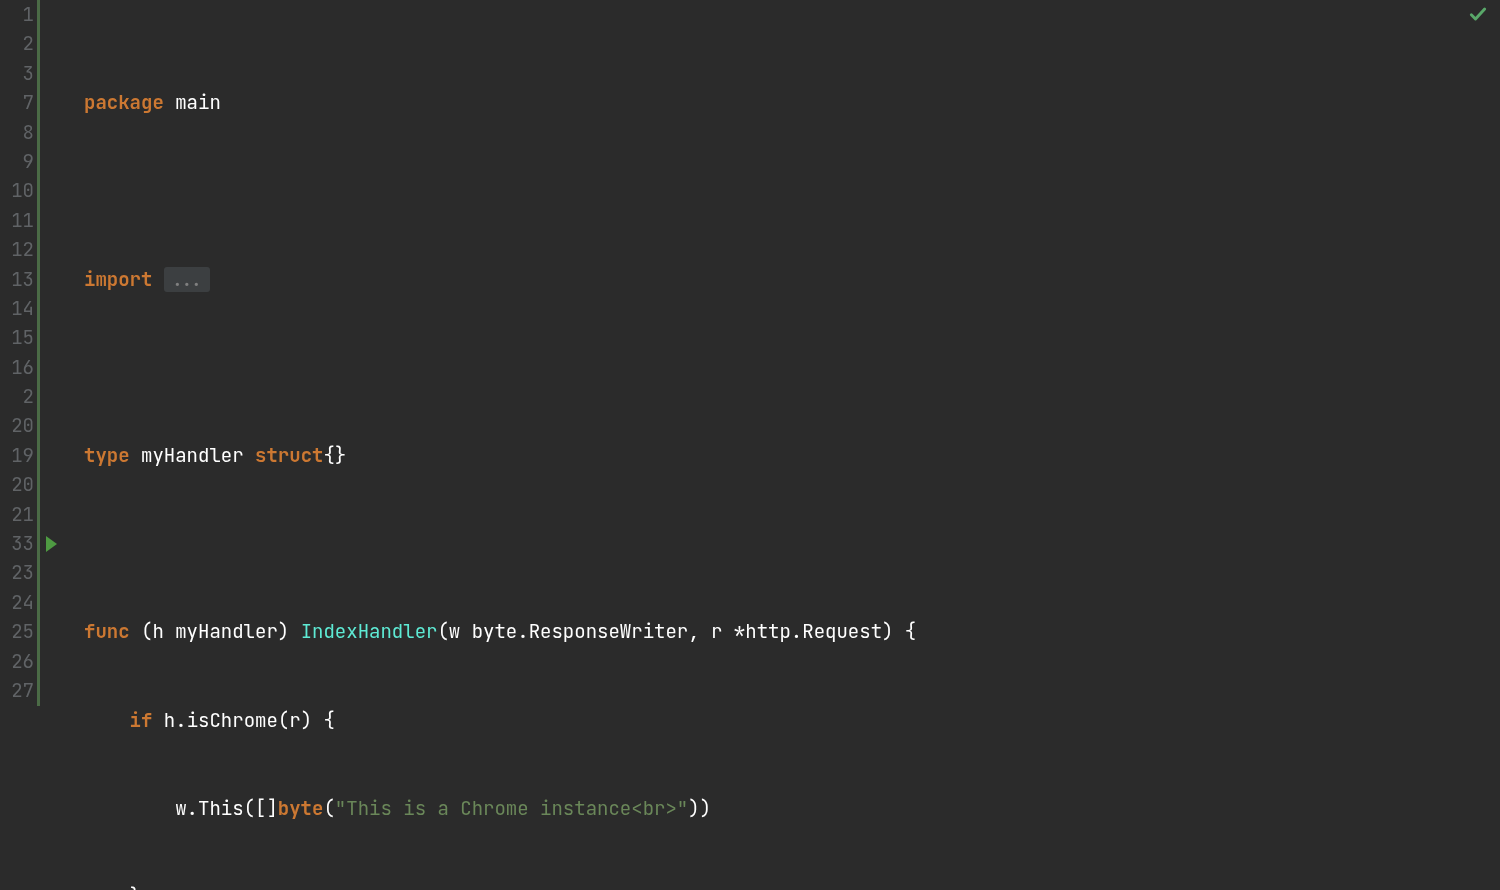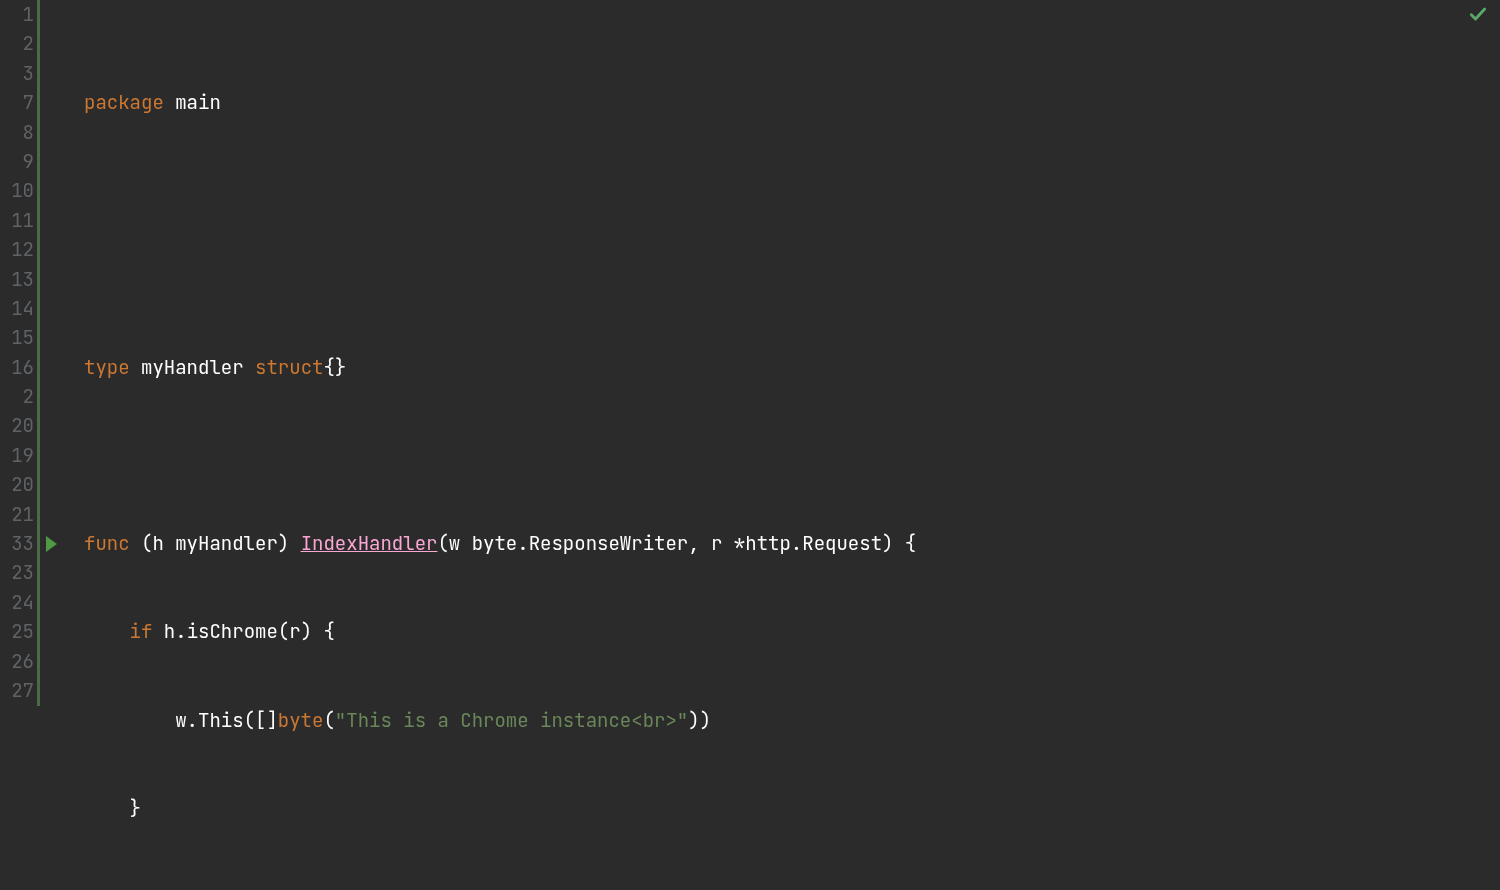--- a/index.html
+++ b/index.html
@@ -59,23 +59,23 @@
     flex: 1 1 auto;
     position: relative;
     white-space: pre;
     padding-left: 14px;
   }
   .row {
     height: 29.4px;
     position: relative;
   }
   .content { position: relative; z-index: 1; }
-  .kw   { color: #cc7832; font-weight: normal; }
+  .kw   { color: #cc7832; font-weight: bold; }
   .id   { color: #ffffff; }
-  .func { color: #f9a8d4; text-decoration: underline; }
+  .func { color: #5eead4; }
   .str  { color: #6a8759; }
   .fold {
     background: #3c3f41;
     color: #808080;
     padding: 0 6px;
     border-radius: 3px;
   }
   .status-icon {
     position: absolute;
     top: 4px;
@@ -118,20 +118,21 @@
 
   <div class="marker-col">
     <div class="change-bar" style="top:0;height:706px;"></div>
     <div class="run-marker" style="top:536px;"></div>
   </div>
 
   <div class="code">
 
     <div class="row"><span class="content"><span class="kw">package</span> <span class="id">main</span></span></div>
     <div class="row"></div>
+    <div class="row"><span class="content"><span class="kw">import</span> <span class="fold">...</span></span></div>
     <div class="row"></div>
     <div class="row"><span class="content"><span class="kw">type</span> <span class="id">myHandler</span> <span class="kw">struct</span><span class="id">{}</span></span></div>
     <div class="row"></div>
     <div class="row"><span class="content"><span class="kw">func</span> <span class="id">(h myHandler)</span> <span class="func">IndexHandler</span><span class="id">(w byte.ResponseWriter, r *http.Request) {</span></span></div>
     <div class="row"><span class="content">    <span class="kw">if</span> <span class="id">h.isChrome(r) {</span></span></div>
     <div class="row"><span class="content">        <span class="id">w.This([]</span><span class="kw">byte</span><span class="id">(</span><span class="str">"This is a Chrome instance&lt;br&gt;"</span><span class="id">))</span></span></div>
     <div class="row"><span class="content">    <span class="id">}</span></span></div>
     
     
     

